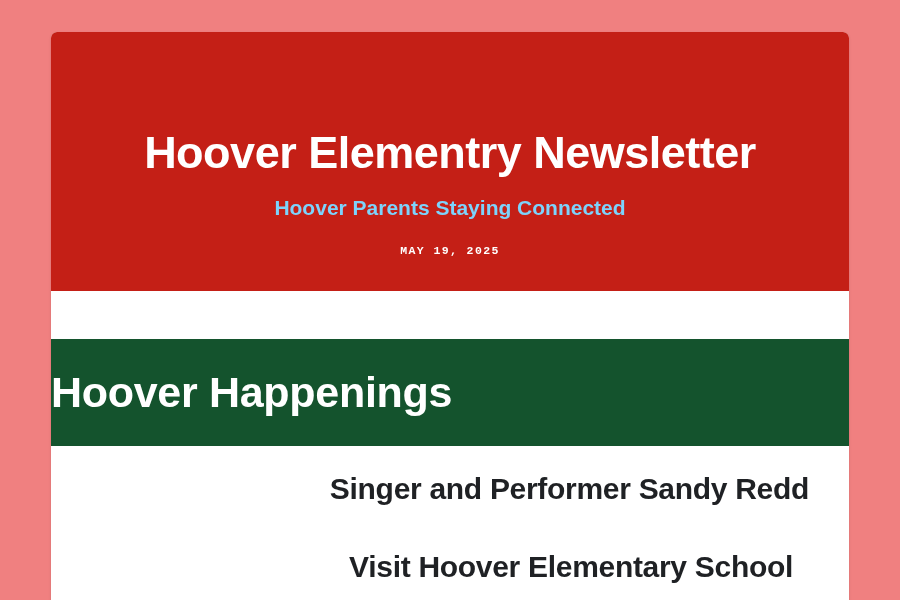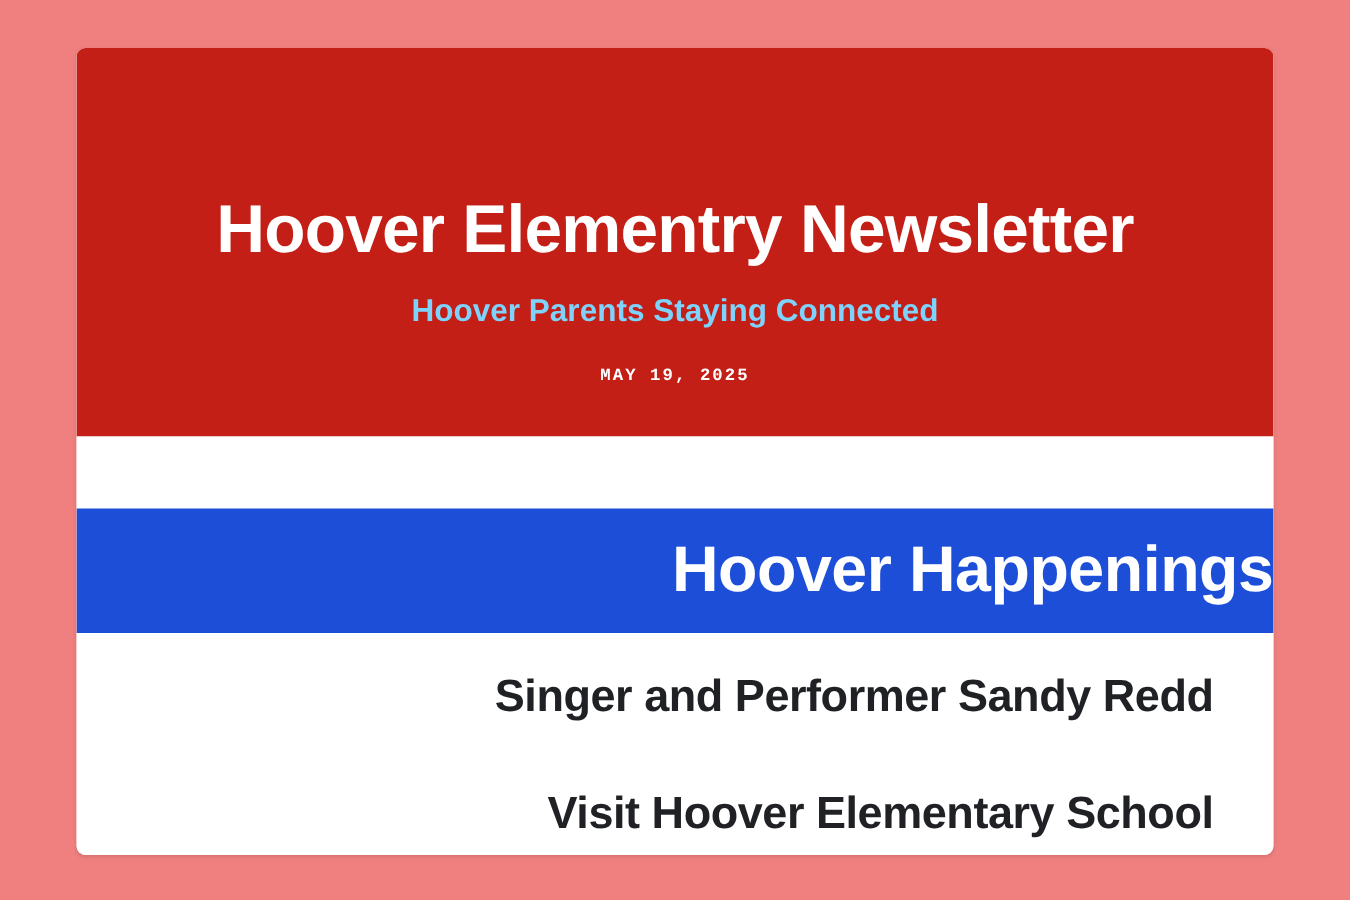--- a/index.html
+++ b/index.html
@@ -55,25 +55,25 @@
     font-weight: bold;
     letter-spacing: 1.4px;
     margin: 0;
     font-family: Liberation Mono, monospace;
   }
   .spacer-white {
     background: #ffffff;
     height: 48px;
   }
   .section-banner {
-    background: #1d4ed8;
-    height: 83px;
+    background: #14532d;
+    height: 107px;
     display: flex;
     align-items: center;
-    justify-content: flex-end;
+    justify-content: flex-start;
   }
   .section-banner-title {
     color: #ffffff;
     font-size: 43px;
     font-weight: bold;
     letter-spacing: -0.3px;
     margin: 0;
   }
   .body-block {
     background: #ffffff;
@@ -84,21 +84,21 @@
     color: #1f2124;
     font-size: 30px;
     font-weight: bold;
     margin: 0 0 44px 0;
     letter-spacing: -0.3px;
   }
   .headline-2 {
     color: #1f2124;
     font-size: 30px;
     font-weight: bold;
-    margin: 0;
+    margin: 16px;
     letter-spacing: -0.3px;
   }
 </style>
 </head>
 <body>
 
 <div class="page">
   <div class="newsletter">
 
     <div class="masthead">

